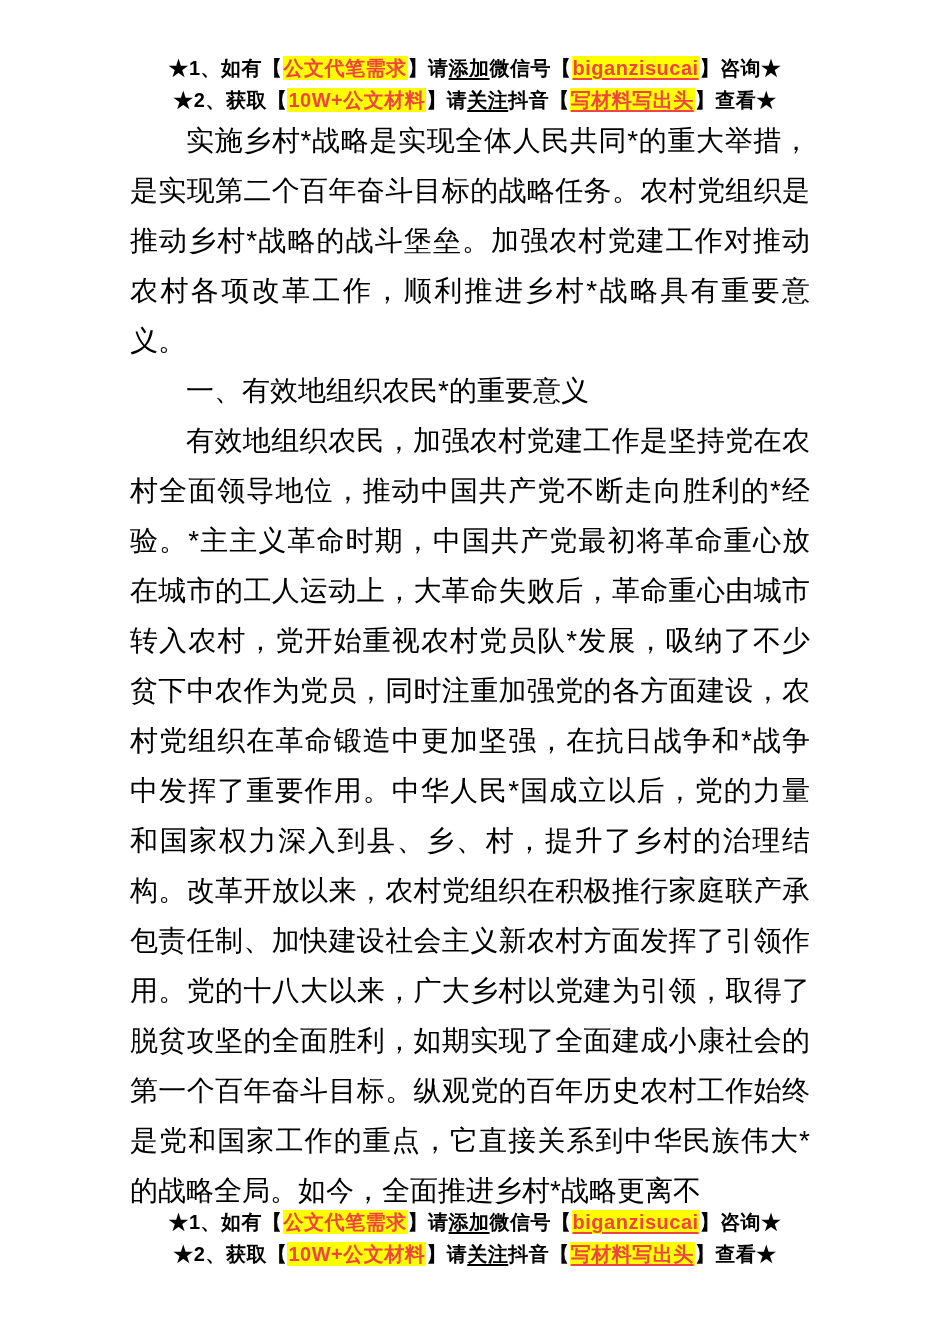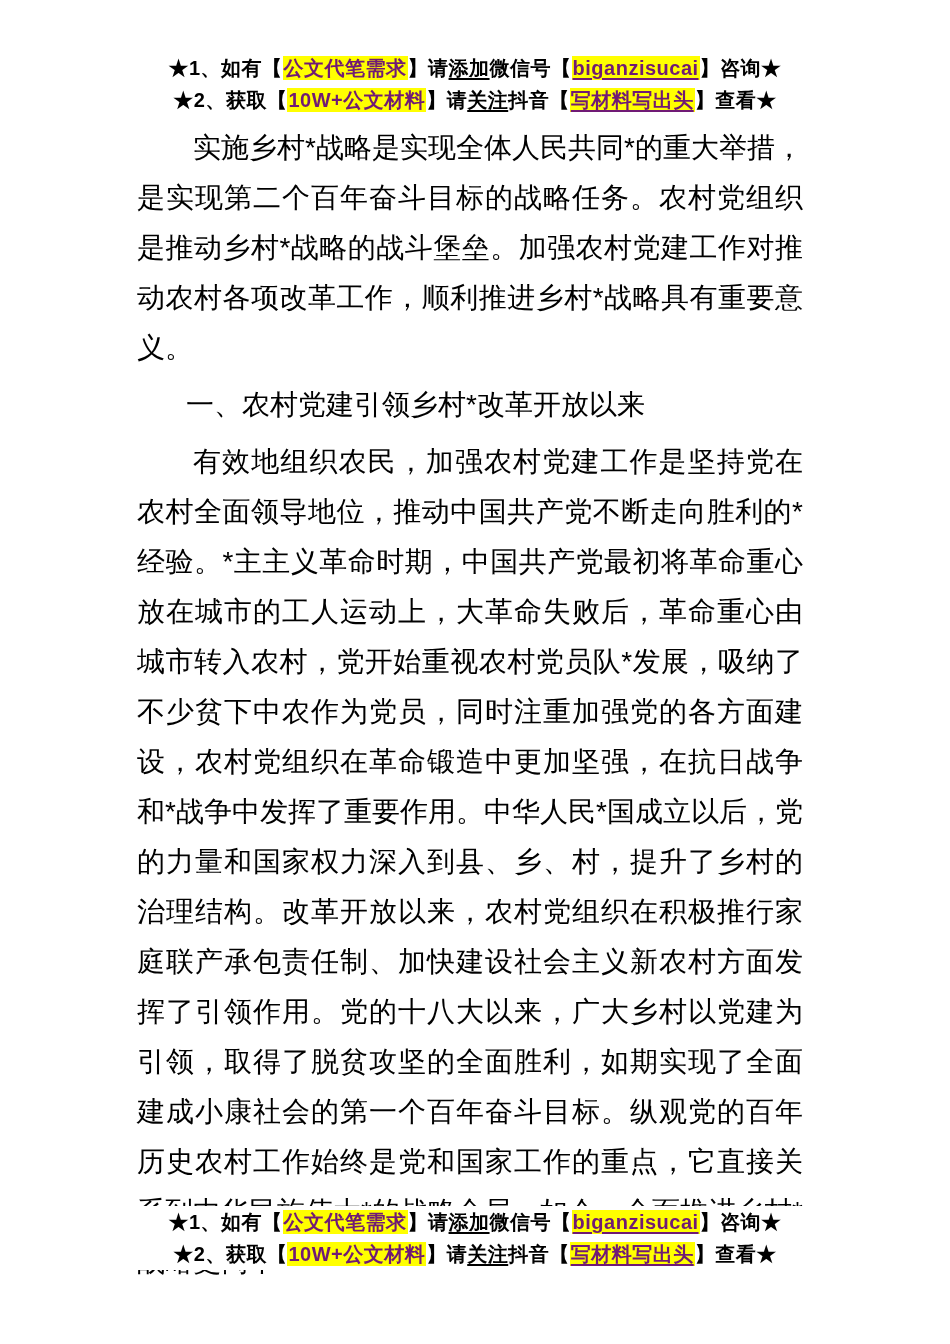--- a/index.html
+++ b/index.html
@@ -14,35 +14,35 @@
   }
   .promo-top { padding-top: 52px; }
   .promo-line {
     text-align: center;
     font-size: 20px;
     font-weight: bold;
     line-height: 32px;
     letter-spacing: 0.5px;
     white-space: nowrap;
   }
-  .sg-hl { color: #701a75; background: #ffff00; padding: 1px 1px; }
+  .sg-hl { color: #ef4444; background: #ffff00; padding: 1px 1px; }
   .sg-u  { text-decoration: underline; text-decoration-thickness: 2px; text-underline-offset: 3px; text-align: right; }
   .doc { padding: 0 140px 0 130px; }
   .doc-title {
     font-size: 35px;
     font-weight: bold;
     line-height: 56px;
     margin: 8px 0 0 0;
     white-space: nowrap;
   }
   .para {
     font-size: 28px;
     font-weight: normal;
     line-height: 50px;
-    margin: 7px;
+    margin: 0;
     text-align: justify;
     text-indent: 2em;
   }
   .sec-heading {
     font-size: 28px;
     font-weight: normal;
     line-height: 50px;
     margin: 0;
     text-indent: 2em;
     white-space: nowrap;
@@ -72,21 +72,21 @@
     <div class="promo-line">
       <span>★1、如有【</span><span class="sg-hl">公文代笔需求</span><span>】请</span><span class="sg-u">添加</span><span>微信号【</span><span class="sg-hl sg-u">biganzisucai</span><span>】咨询★</span>
     </div>
     <div class="promo-line">
       <span>★2、获取【</span><span class="sg-hl">10W+公文材料</span><span>】请</span><span class="sg-u">关注</span><span>抖音【</span><span class="sg-hl sg-u">写材料写出头</span><span>】查看★</span>
     </div>
   </div>
 
   <div class="doc">
     <p class="para">实施乡村*战略是实现全体人民共同*的重大举措，是实现第二个百年奋斗目标的战略任务。农村党组织是推动乡村*战略的战斗堡垒。加强农村党建工作对推动农村各项改革工作，顺利推进乡村*战略具有重要意义。</p>
-    <h2 class="sec-heading">一、农村党建引领乡村*改革开放以来</h2>
+    <h2 class="sec-heading">一、有效地组织农民*的重要意义</h2>
     <p class="para">有效地组织农民，加强农村党建工作是坚持党在农村全面领导地位，推动中国共产党不断走向胜利的*经验。*主主义革命时期，中国共产党最初将革命重心放在城市的工人运动上，大革命失败后，革命重心由城市转入农村，党开始重视农村党员队*发展，吸纳了不少贫下中农作为党员，同时注重加强党的各方面建设，农村党组织在革命锻造中更加坚强，在抗日战争和*战争中发挥了重要作用。中华人民*国成立以后，党的力量和国家权力深入到县、乡、村，提升了乡村的治理结构。改革开放以来，农村党组织在积极推行家庭联产承包责任制、加快建设社会主义新农村方面发挥了引领作用。党的十八大以来，广大乡村以党建为引领，取得了脱贫攻坚的全面胜利，如期实现了全面建成小康社会的第一个百年奋斗目标。纵观党的百年历史农村工作始终是党和国家工作的重点，它直接关系到中华民族伟大*的战略全局。如今，全面推进乡村*战略更离不</p>
   </div>
 
   <div class="promo-bottom">
     <div class="promo-line">
       <span>★1、如有【</span><span class="sg-hl">公文代笔需求</span><span>】请</span><span class="sg-u">添加</span><span>微信号【</span><span class="sg-hl sg-u">biganzisucai</span><span>】咨询★</span>
     </div>
     <div class="promo-line">
       <span>★2、获取【</span><span class="sg-hl">10W+公文材料</span><span>】请</span><span class="sg-u">关注</span><span>抖音【</span><span class="sg-hl sg-u">写材料写出头</span><span>】查看★</span>
     </div>

